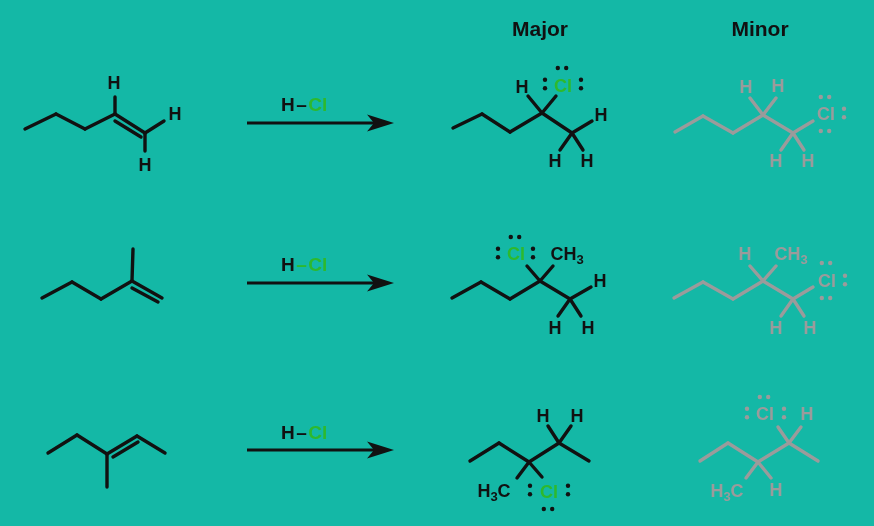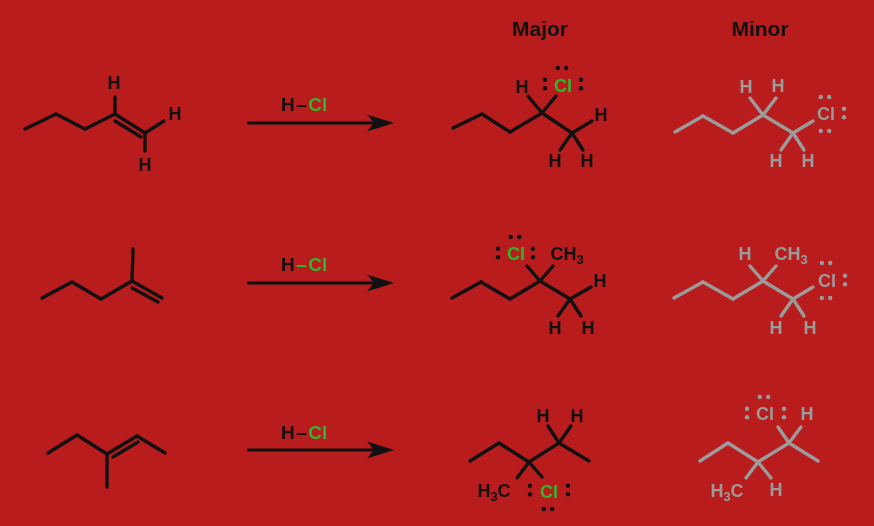--- a/index.html
+++ b/index.html
@@ -1,16 +1,16 @@
 <!DOCTYPE html>
 <html><head>
 <meta charset="utf-8">
 <style>
   html,body{margin:0;padding:0;background:#ffffff;}
-  .canvas{position:relative;width:874px;height:526px;background:#b91c1c;overflow:hidden;
+  .canvas{position:relative;width:874px;height:526px;background:#14b8a6;overflow:hidden;
           font-family:"Liberation Sans","DejaVu Sans",sans-serif;}
   svg{position:absolute;left:0;top:0;}
   text{font-family:"Liberation Sans","DejaVu Sans",sans-serif;}
   .header{font-size:21px;font-weight:bold;fill:#111111;}
 </style>
 </head>
 <body>
 
 <div class="canvas">
   <svg id="diagram" width="874" height="526" viewBox="0 0 874 526">

